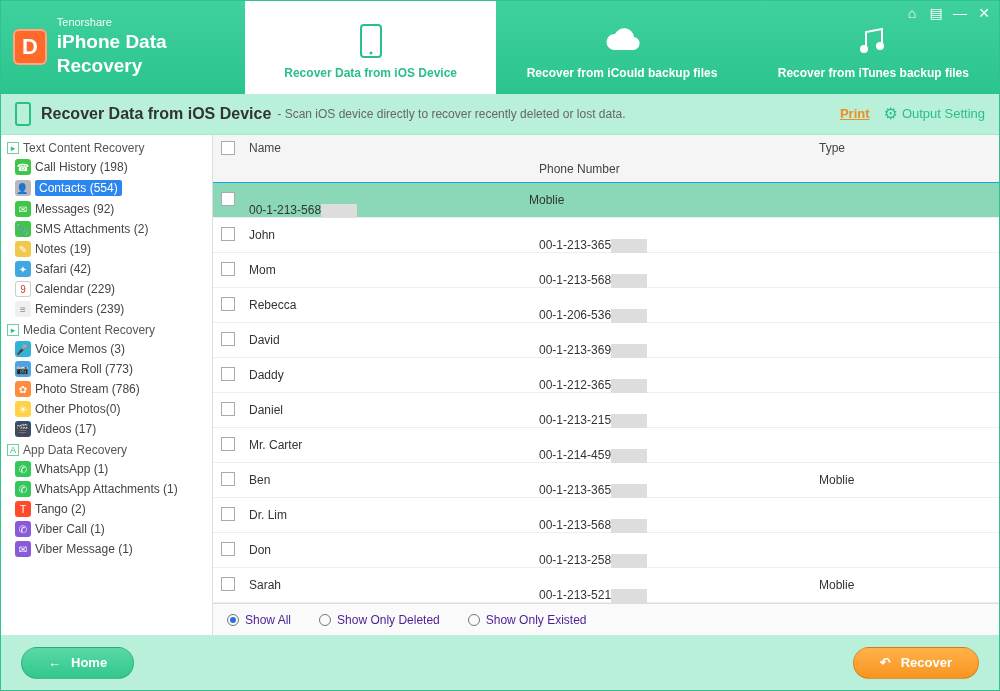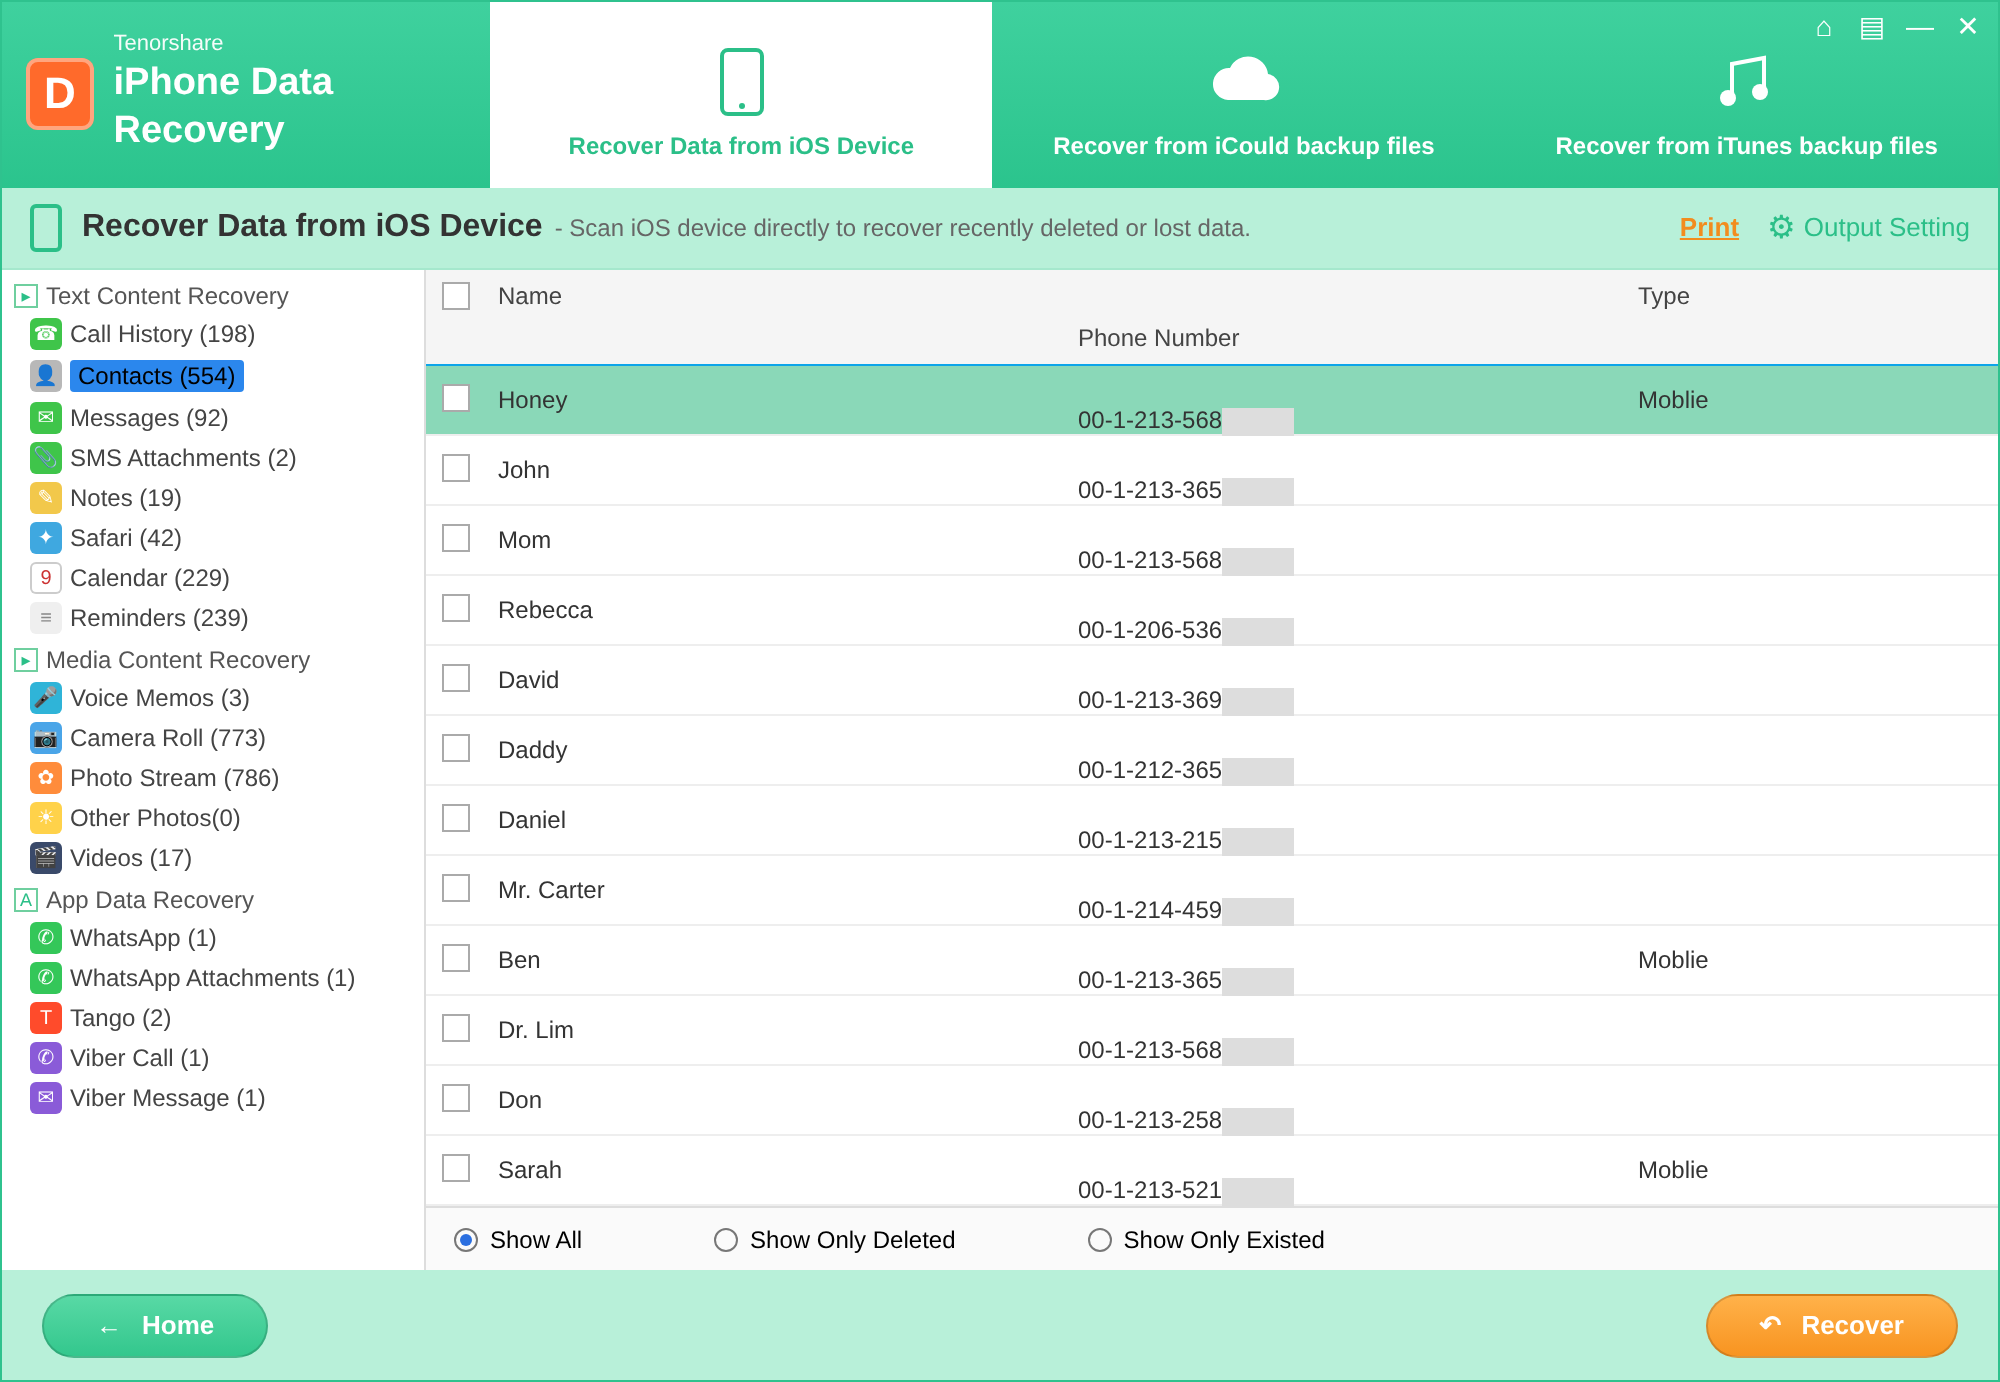--- a/index.html
+++ b/index.html
@@ -37,38 +37,38 @@
 
 .body { flex: 1; display: flex; background: #fff; }
 
 
 .sidebar { width: 212px; border-right: 1px solid #ddd; overflow-y: auto; font-size: 12px; padding-top: 2px; }
 .side-group { padding: 4px 6px 2px 6px; color: #555; display:flex; align-items:center; gap:4px;}
 .side-group .grp-icon { width:12px; height:12px; border:1px solid #6fcf9f; display:inline-flex; align-items:center; justify-content:center; font-size:9px; color:#2bbf88;}
 .side-item { padding: 3px 4px 3px 34px; display: flex; align-items: center; gap:6px; cursor: pointer; color: #444; position:relative;}
 .side-item .item-icon { width:16px; height:16px; border-radius:3px; position:absolute; left:14px; display:flex; align-items:center; justify-content:center; color:#fff; font-size:10px;}
 .side-item.selected { }
-.side-item.selected .label { background: #2b87ed; color: #000000; padding: 1px 4px; border-radius:2px;text-align:right;}
+.side-item.selected .label { background: #2b87ed; color: #ffffff; padding: 1px 4px; border-radius:2px;text-align:right;}
 
 
 .content { flex: 1; display: flex; flex-direction: column; }
 .table-wrap { flex:1; overflow-y:auto; position:relative;}
 .grid { width:100%; font-size:12px; color:#333; }
 .grid-header { display:flex; background:#f5f5f5; border-bottom:1px solid #0ea5e9; padding:6px 8px; font-family:"SimSun","Courier New",monospace; font-size:12px; color:#444;}
 .grid-row { display:flex; border-bottom:1px solid #eee; padding:8px 8px; height:35px; align-items:center; font-family:"SimSun","Courier New",monospace;}
 .grid-row.selected { background:#8ad8b8; }
 .col-chk { width:28px; }
 .col-name { width:290px; }
 .col-phone { width:280px;margin-top:21px; }
 .col-type { flex:1; }
 .chk { width:14px; height:14px; border:1px solid #aaa; background:#fff; display:inline-block; }
 .phone-mask { display:inline-block; width:36px; height:14px; background:#ddd; vertical-align:middle; margin-left:0;}
 
 
-.filter-bar { height:32px; border-top:1px solid #ddd; display:flex; align-items:center; padding:0 14px; gap:66px; font-size:12px; color:#000000; background:#fafafa;}
+.filter-bar { height:32px; border-top:1px solid #ddd; display:flex; align-items:center; padding:0 14px; gap:28px; font-size:12px; color:#4c1d95; background:#fafafa;}
 .radio { display:flex; align-items:center; gap:6px; cursor:pointer;}
 .radio .dot { width:12px; height:12px; border-radius:50%; border:1px solid #777; display:flex; align-items:center; justify-content:center;}
 .radio.sel .dot::after { content:""; width:6px; height:6px; border-radius:50%; background:#2b6fe0;}
 
 
 .footer { height:58px; background:#b8f0d9; display:flex; align-items:center; padding:0 20px; }
 .btn { height:32px; border-radius:16px; padding:0 26px; display:flex; align-items:center; gap:10px; font-size:13px; font-weight:bold; cursor:pointer; border:1px solid rgba(0,0,0,.15);}
 .btn-home { background:linear-gradient(#58d9a5,#33c78d); color:#fff; }
 .btn-recover { background:linear-gradient(#ffb24a,#f89420); color:#fff; }
 .footer .spacer { flex:1;}
@@ -231,21 +231,20 @@
         <div class="grid">
           <div class="grid-header">
             <div class="col-chk"><span class="chk"></span></div>
             <div class="col-name">Name</div>
             <div class="col-phone">Phone Number</div>
             <div class="col-type">Type</div>
           </div>
           <div id="rows">
               <div class="grid-row selected">
                 <div class="col-chk"><span class="chk"></span></div>
-                <div class="col-name">Honey</div>
                 <div class="col-phone">00-1-213-568<span class="phone-mask"></span></div>
                 <div class="col-type">Moblie</div>
               </div>
               <div class="grid-row">
                 <div class="col-chk"><span class="chk"></span></div>
                 <div class="col-name">John</div>
                 <div class="col-phone">00-1-213-365<span class="phone-mask"></span></div>
                 <div class="col-type"></div>
               </div>
               <div class="grid-row">

